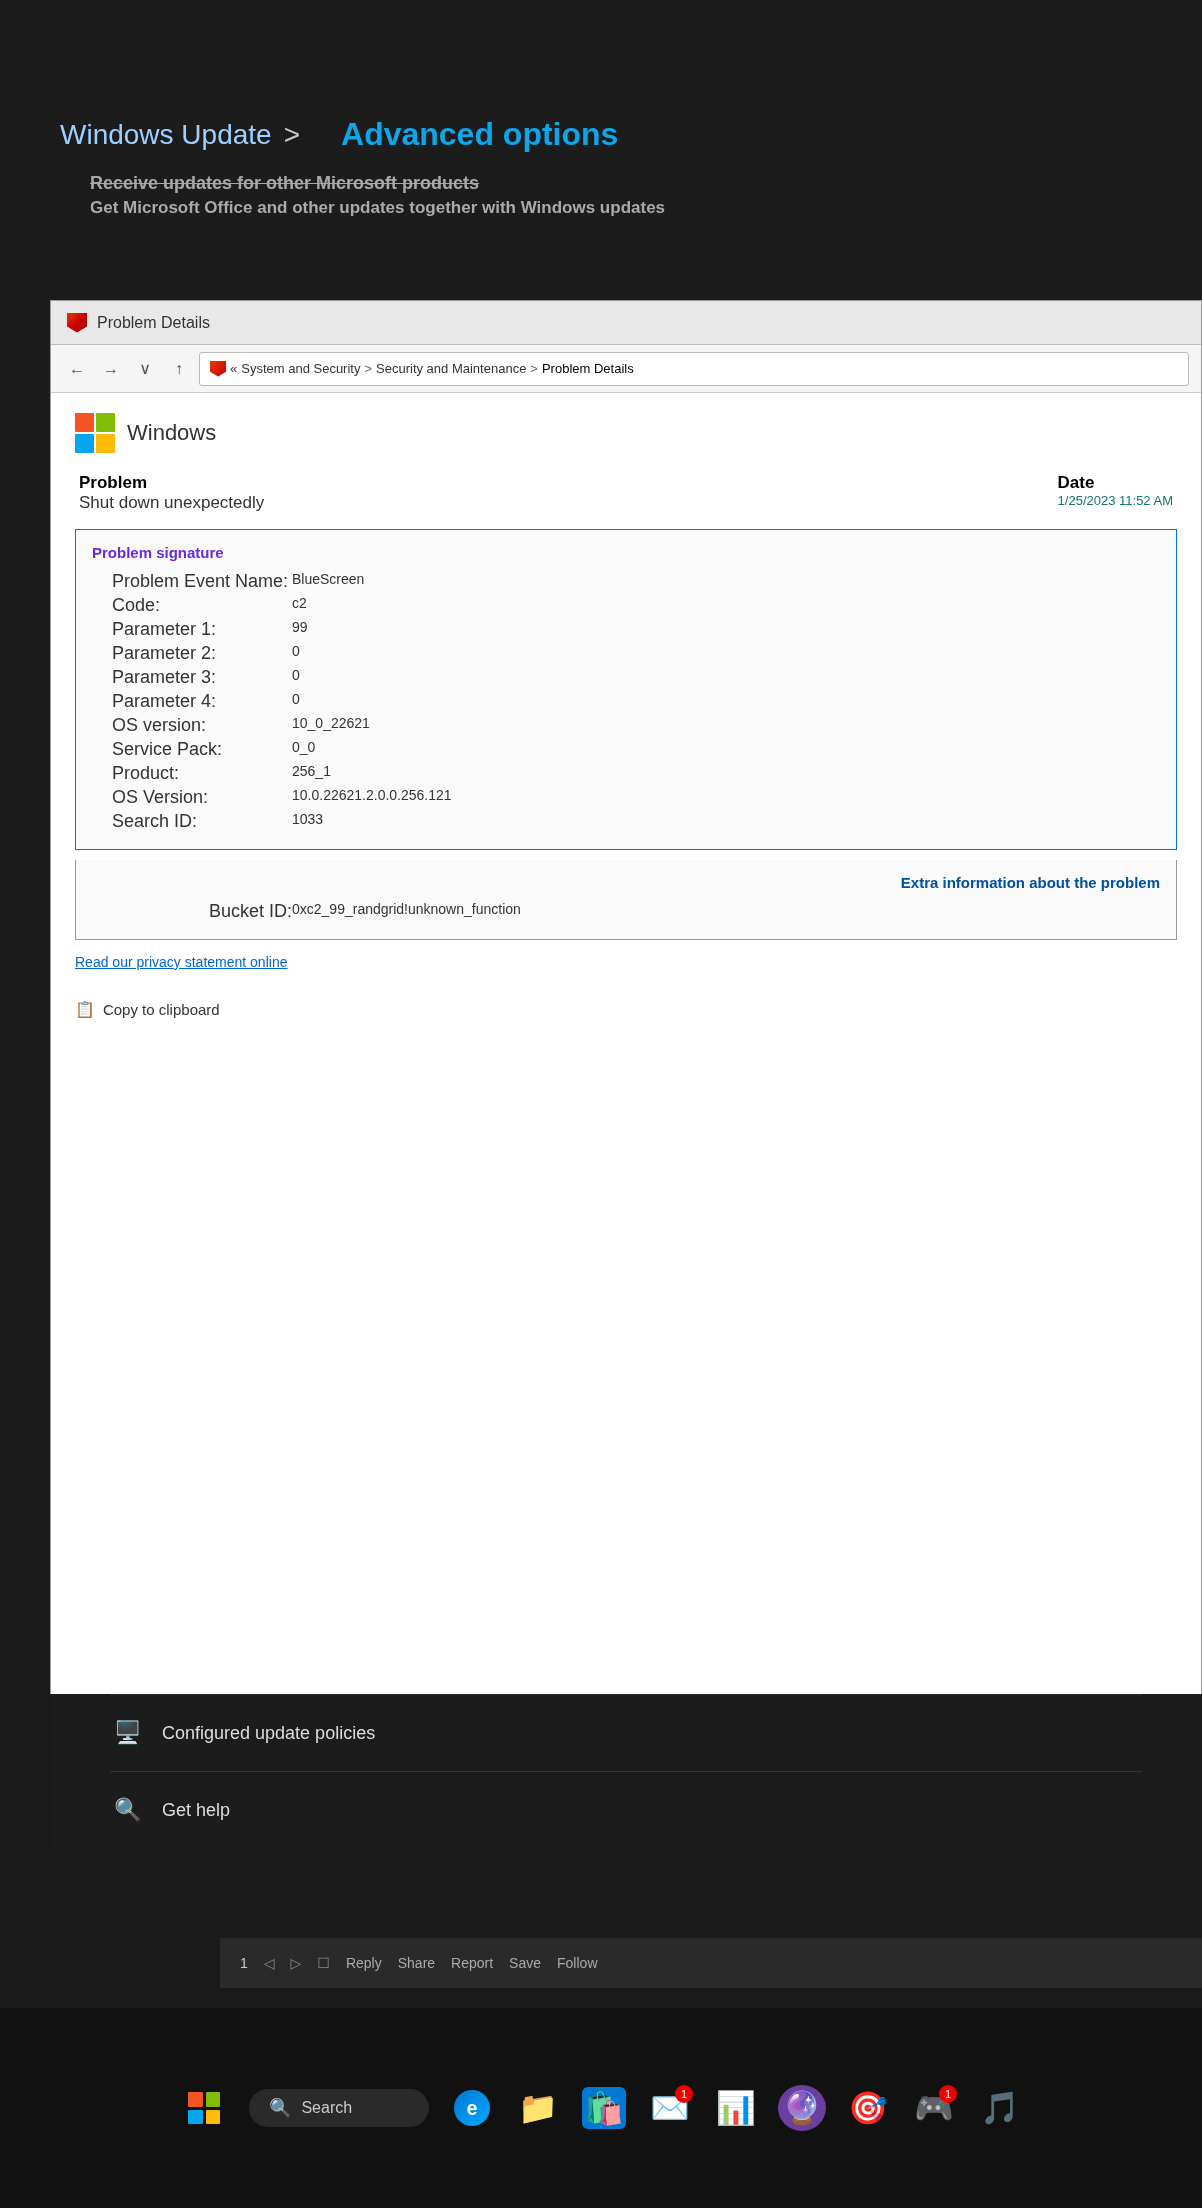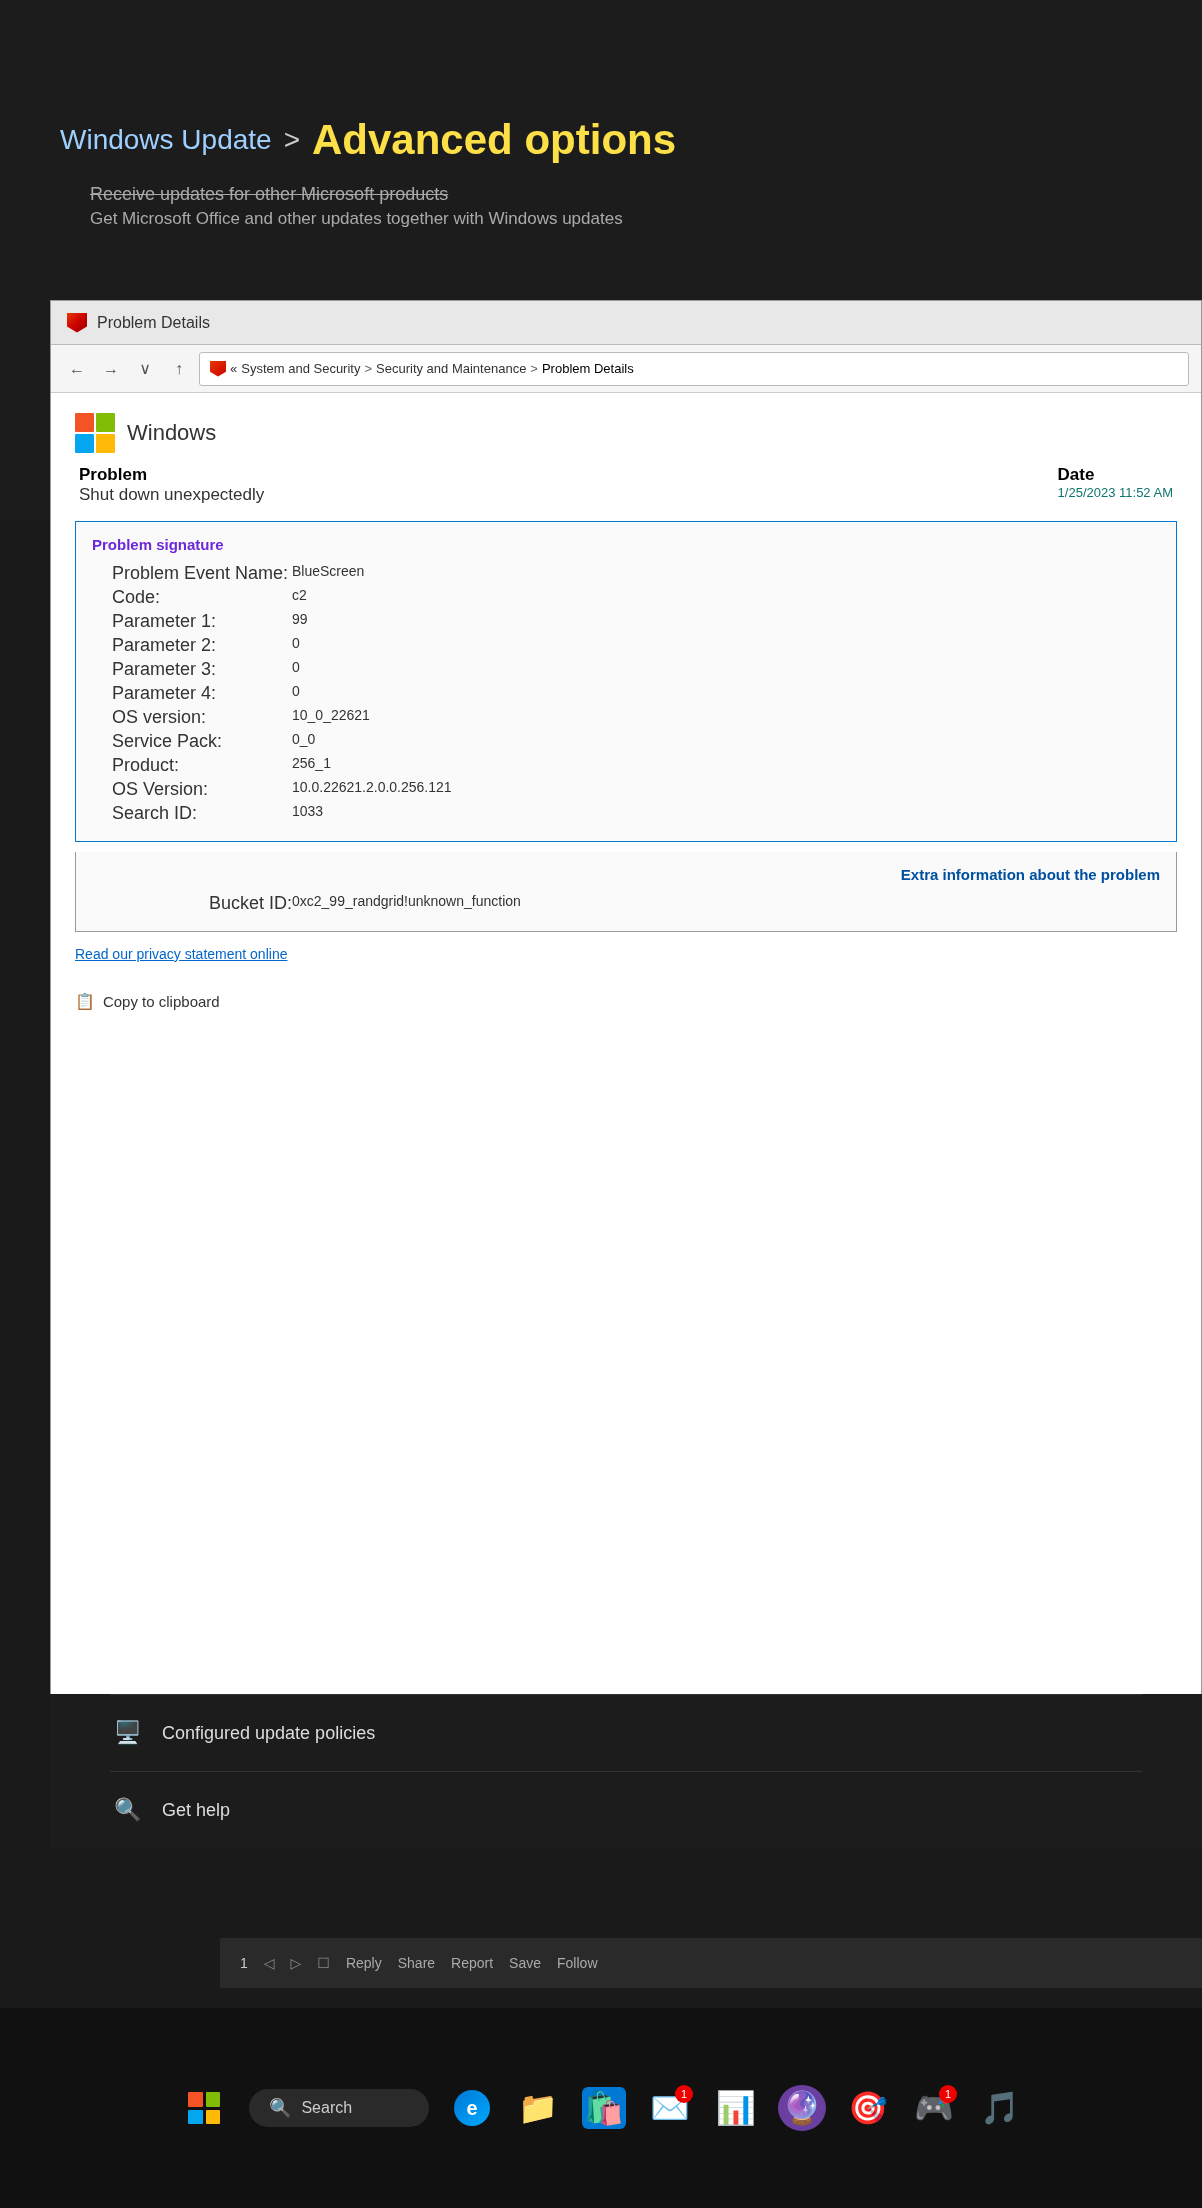--- a/index.html
+++ b/index.html
@@ -42,28 +42,30 @@
       font-size: 28px;
       font-weight: 400;
     }
 
     .breadcrumb-top .separator {
       color: #ccc;
       font-size: 28px;
     }
 
     .breadcrumb-top .advanced-options {
-      color: #fde047;
-      font-size: 42px;
+      color: #0ea5e9;
+      font-size: 32px;
       font-weight: 700;
+      margin-left: 29px;
     }
 
     .update-description {
       margin-top: 2px;
       padding-left: 30px;
+      font-weight: bold;
     }
 
     .update-description .update-title {
       color: #ccc;
       font-size: 18px;
       text-decoration: line-through;
       opacity: 0.8;
     }
 
     .update-description .update-subtitle {
@@ -173,21 +175,21 @@
       background: #fff;
       padding: 20px 24px;
       overflow-y: auto;
     }
 
     
     .windows-header {
       display: flex;
       align-items: center;
       gap: 12px;
-      margin-bottom: 12px;
+      margin-bottom: 20px;
     }
 
     .windows-logo {
       width: 40px;
       height: 40px;
       display: grid;
       grid-template-columns: 1fr 1fr;
       gap: 2px;
     }
 

